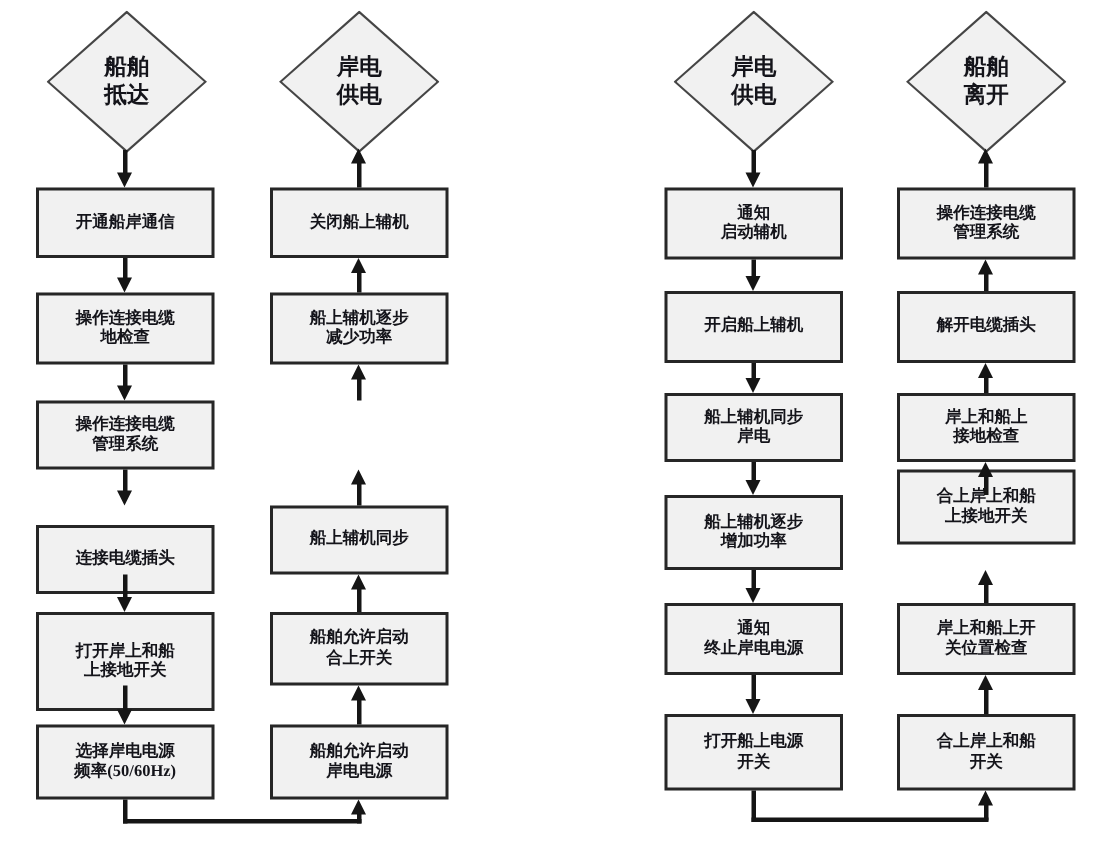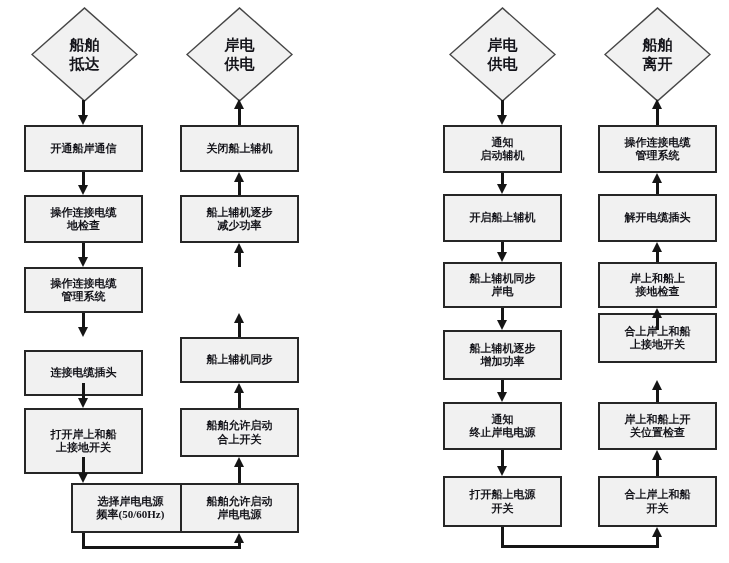--- a/index.html
+++ b/index.html
@@ -51,21 +51,21 @@
     </div>
 
     <div class="box" style="left:24px;top:125px;height:47px;">开通船岸通信</div>
     <div class="box" style="left:24px;top:195px;height:48px;">操作连接电缆
 地检查</div>
     <div class="box" style="left:24px;top:267px;height:46px;">操作连接电缆
 管理系统</div>
     <div class="box" style="left:24px;top:350px;height:46px;">连接电缆插头</div>
     <div class="box" style="left:24px;top:408px;height:66px;">打开岸上和船
 上接地开关</div>
-    <div class="box" style="left:24px;top:483px;height:50px;margin-left:47px;">选择岸电电源
+    <div class="box" style="left:24px;top:483px;height:50px;">选择岸电电源
 频率(50/60Hz)</div>
 
     <div class="box" style="left:180px;top:125px;height:47px;">关闭船上辅机</div>
     <div class="box" style="left:180px;top:195px;height:48px;">船上辅机逐步
 减少功率</div>
     <div class="box" style="left:180px;top:337px;height:46px;">船上辅机同步</div>
     <div class="box" style="left:180px;top:408px;height:49px;">船舶允许启动
 合上开关</div>
     <div class="box" style="left:180px;top:483px;height:50px;">船舶允许启动
 岸电电源</div>

